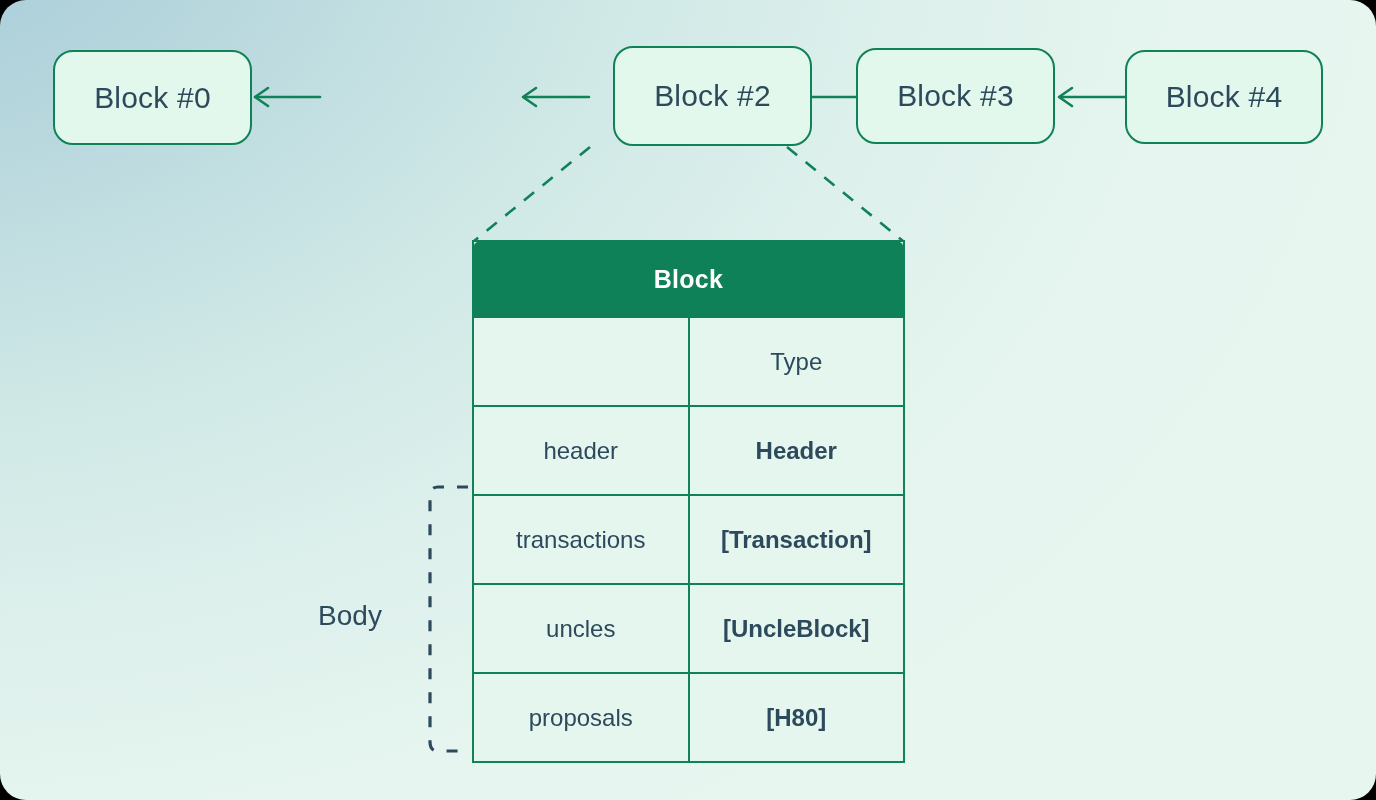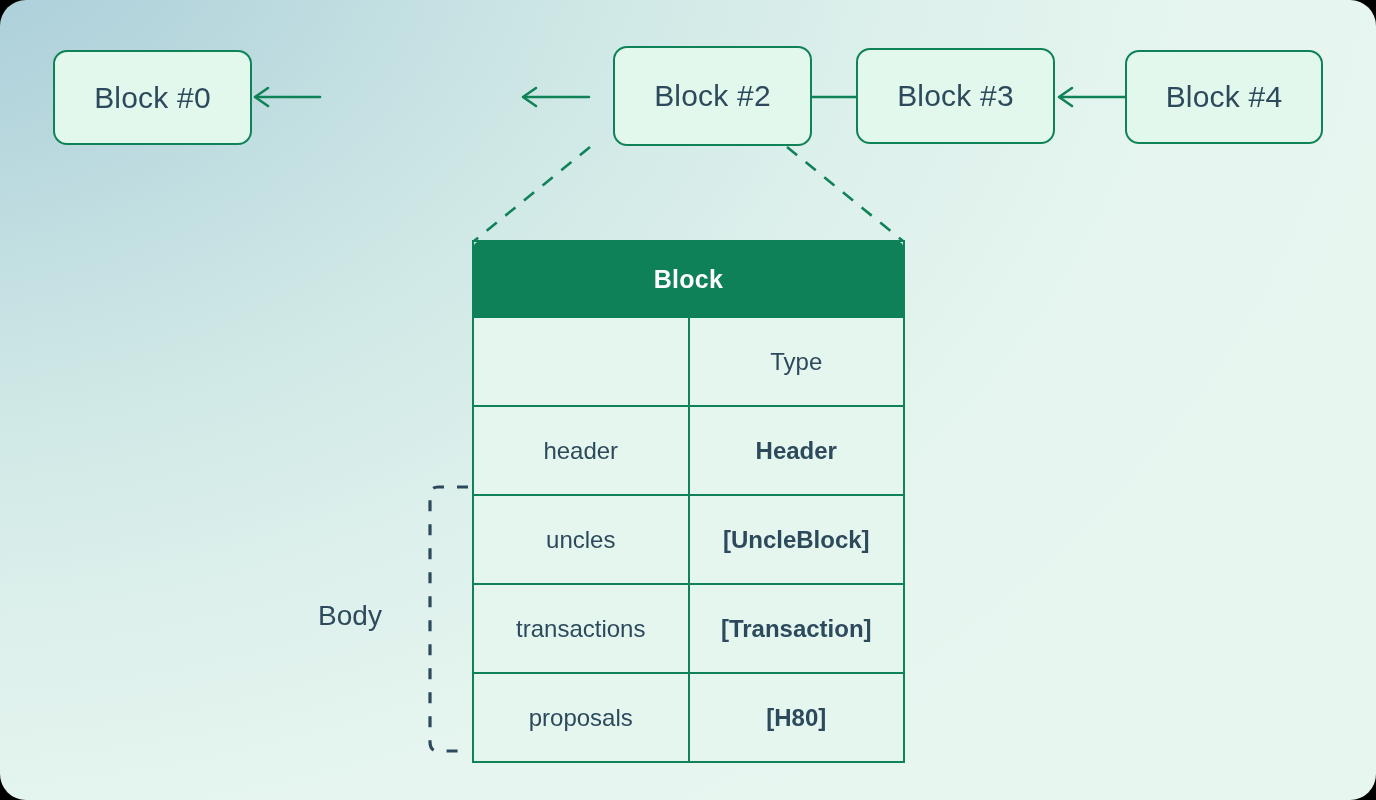--- a/index.html
+++ b/index.html
@@ -24,21 +24,21 @@
     background:
       radial-gradient(120% 150% at -8% -14%, #a3c9d8 0%, #b6d6dd 20%, #cfe8e6 44%, #ddf0ec 62%, #e6f5ef 80%, #e8f6f0 100%);
   }
 
   
   .chain-box {
     position: absolute;
     box-sizing: border-box;
     background: #e2f8ec;
     border: 2px solid #0f8257;
-    border-radius: 14px;
+    border-radius: 20px;
     display: flex;
     align-items: center;
     justify-content: center;
     color: #2d4a5d;
     font-size: 30px;
     font-weight: 400;
     letter-spacing: 0.2px;
     white-space: nowrap;
   }
 
@@ -170,26 +170,26 @@
     <tbody>
       <tr>
         <td class="col-name empty-cell"></td>
         <td class="col-type head-cell">Type</td>
       </tr>
       <tr>
         <td class="col-name">header</td>
         <td class="col-type">Header</td>
       </tr>
       <tr>
+        <td class="col-name">transactions</td>
+        <td class="col-type">[Transaction]</td>
+      </tr>
+      <tr>
         <td class="col-name">uncles</td>
         <td class="col-type">[UncleBlock]</td>
-      </tr>
-      <tr>
-        <td class="col-name">transactions</td>
-        <td class="col-type">[Transaction]</td>
       </tr>
       <tr>
         <td class="col-name">proposals</td>
         <td class="col-type">[H80]</td>
       </tr>
     </tbody>
   </table>
 
   <div id="body-label">Body</div>
 

